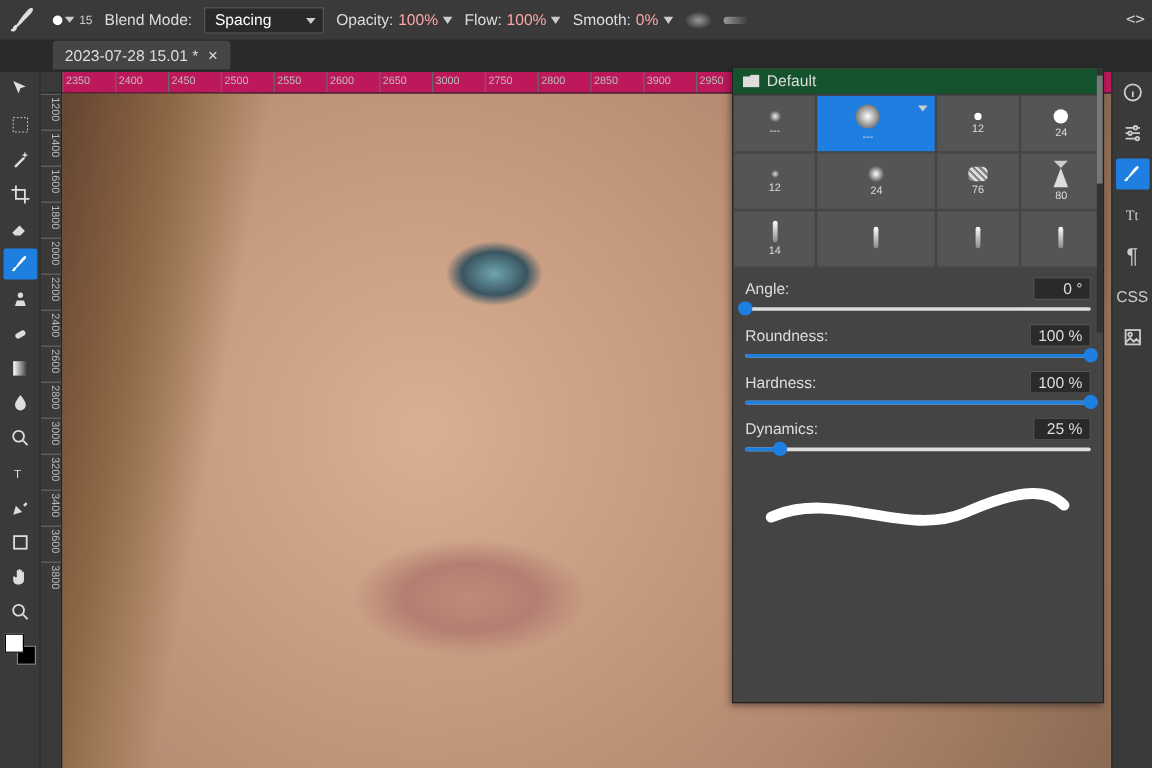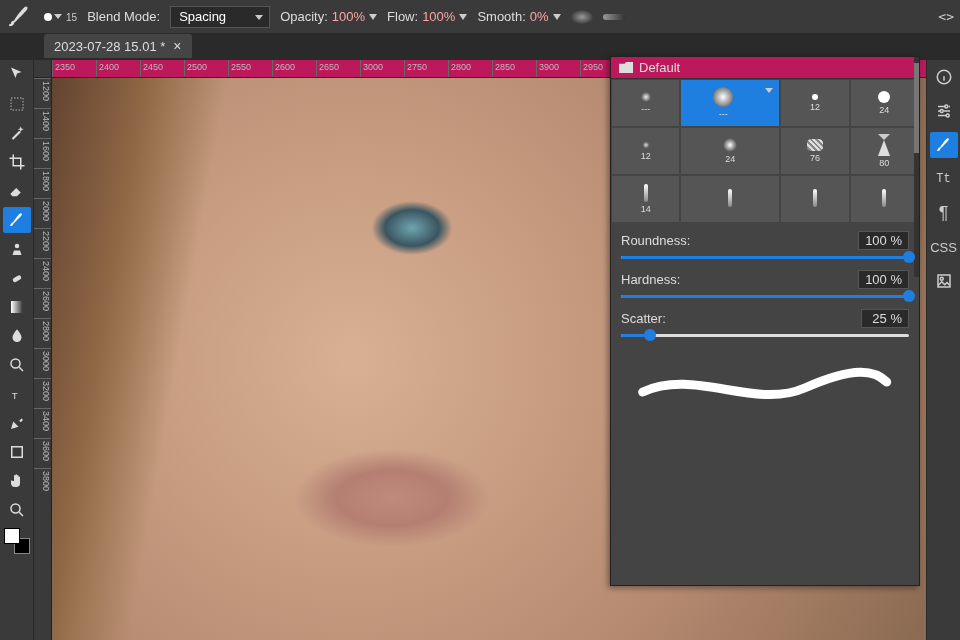--- a/index.html
+++ b/index.html
@@ -51,21 +51,21 @@
 .face::after{content:"";position:absolute;right:0;top:40px;width:150px;height:300px;background:radial-gradient(ellipse at 40% 30%,#4a3322 0%,#5a3d2a 40%,transparent 70%);opacity:.88}
 
 .brushpanel{position:absolute;top:56px;left:610px;width:310px;height:530px;background:#444;border:1px solid #222;display:flex;flex-direction:column;box-shadow:-2px 2px 6px rgba(0,0,0,.4)}
 .bp-tabs{height:26px;background:#3a3a3a;display:flex;align-items:flex-end}
 .bp-tab{background:#555;height:22px;padding:0 10px;display:flex;align-items:center;border-radius:3px 3px 0 0;margin-left:4px}
 .bp-body{flex:1;display:flex;overflow:hidden;background:#444}
 .bp-left{width:132px;background:#444;border-right:1px solid #333;padding:8px 0}
 .bp-left .it{padding:5px 10px;display:flex;align-items:center;gap:6px;color:#ddd;cursor:pointer}
 .bp-left .it .cb{width:11px;height:11px;border:1px solid #999;background:#333}
 .bp-right{flex:1;display:flex;flex-direction:column;position:relative}
-.presetbar{height:22px;background:#be185d;display:flex;align-items:center;gap:6px;padding:0 8px;border-bottom:1px solid #333}
+.presetbar{height:22px;background:#14532d;display:flex;align-items:center;gap:6px;padding:0 8px;border-bottom:1px solid #333}
 .folder-ic{width:14px;height:11px;background:#ddd;clip-path:polygon(0 15%,40% 15%,50% 0,100% 0,100% 100%,0 100%)}
 .presets{display:grid;grid-template-columns:repeat(4,1fr);background:#555}
 .presets .p{height:48px;display:flex;flex-direction:column;align-items:center;justify-content:center;gap:2px;border:1px solid #444;cursor:pointer;position:relative}
 .presets .p.sel{background:#1e7fe0}
 .presets .p .sw{width:20px;height:20px;border-radius:50%}
 .presets .p .lab{font-size:9px;color:#ddd}
 .presets .p .sw.soft-s{background:radial-gradient(circle,#eee 0%,#555 70%);width:10px;height:10px}
 .presets .p .sw.soft-l{background:radial-gradient(circle,#fff 0%,#666 80%);width:20px;height:20px}
 .presets .p .sw.hard-s{background:#fff;width:6px;height:6px}
 .presets .p .sw.hard-m{background:#fff;width:12px;height:12px}
@@ -298,21 +298,21 @@
           <circle cx="15" cy="6" r="2"></circle>
           <circle cx="9" cy="12" r="2"></circle>
           <circle cx="17" cy="18" r="2"></circle>
         </svg>
       </div>
     <div class="rb active">
         <svg viewBox="0 0 24 24" width="18" height="18" fill="#fff">
           <path d="M4 18c0-2 2-3 3-3 .5-1.5 8-12 10-12s2 2 0 4S8.5 16 7 17c0 1-1 3-3 3s-2-2 0-2z"></path>
         </svg>
       </div>
-    <div class="rb" style="font-family:Liberation Mono, monospace;font-size:12px">Tt</div>
+    <div class="rb" style="font-family:Liberation Serif, serif;font-size:12px">Tt</div>
     <div class="rb" style="font-size:18px">¶</div>
     <div class="rb" style="font-size:10px;font-weight:normal">
         <span>CSS</span>
       </div>
     <div class="rb">
         <svg viewBox="0 0 24 24" width="18" height="18" fill="none" stroke="#ccc" stroke-width="2">
           <rect x="4" y="4" width="16" height="16"></rect>
           <circle cx="9" cy="9" r="2"></circle>
           <path d="M4 18l5-5 4 4 3-3 4 4"></path>
         </svg>
@@ -377,20 +377,31 @@
             <span class="lab"></span>
           </div>
       </div>
       <div class="scrollb">
           <div class="th"></div>
         </div>
 
       <div class="sliders" id="sliders">
           <div class="srow">
             <div class="lblrow">
+              <span>Angle:</span>
+              <span class="val">0 °</span>
+            </div>
+            <div class="slider">
+              <div class="track"></div>
+              <div class="fill" style="width:0%"></div>
+              <div class="thumb" style="left:0%"></div>
+            </div>
+          </div>
+          <div class="srow">
+            <div class="lblrow">
               <span>Roundness:</span>
               <span class="val">100 %</span>
             </div>
             <div class="slider">
               <div class="track"></div>
               <div class="fill" style="width:100%"></div>
               <div class="thumb" style="left:100%"></div>
             </div>
           </div>
           <div class="srow">
@@ -399,21 +410,21 @@
               <span class="val">100 %</span>
             </div>
             <div class="slider">
               <div class="track"></div>
               <div class="fill" style="width:100%"></div>
               <div class="thumb" style="left:100%"></div>
             </div>
           </div>
           <div class="srow">
             <div class="lblrow">
-              <span>Scatter:</span>
+              <span>Dynamics:</span>
               <span class="val">25 %</span>
             </div>
             <div class="slider">
               <div class="track"></div>
               <div class="fill" style="width:10%"></div>
               <div class="thumb" style="left:10%"></div>
             </div>
           </div>
         </div>
 

